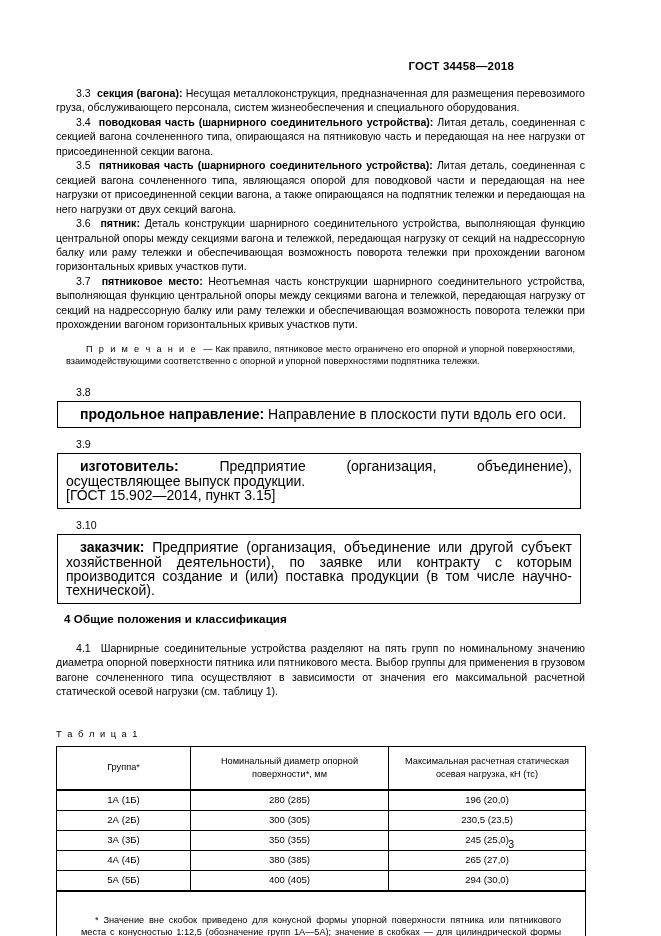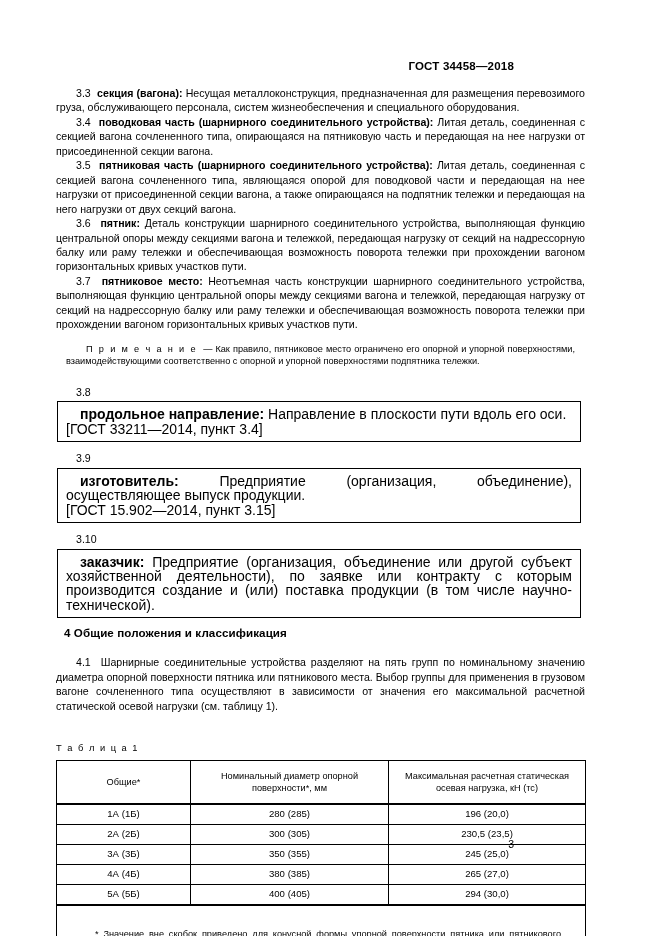--- a/index.html
+++ b/index.html
@@ -180,21 +180,20 @@
 
     <p class="body-par"><span class="ind"></span><span class="num">3.7</span>&nbsp; <b class="term">пятниковое место:</b> <span>Неотъемная часть конструкции шарнирного соединительного устройства, выполняющая функцию центральной опоры между секциями вагона и тележкой, передающая нагрузку от секций на надрессорную балку или раму тележки и обеспечивающая возможность поворота тележки при прохождении вагоном горизонтальных кривых участков пути.</span></p>
 
     <div class="note-wrap">
       <p class="note"><span class="ind"></span><span class="label">П р и м е ч а н и е</span>&nbsp; <span>—</span> <span>Как правило, пятниковое место ограничено его опорной и упорной поверхностями, взаимодействующими соответственно с опорной и упорной поверхностями подпятника тележки.</span></p>
     </div>
 
     <p class="clause-num sec-gap-bot">3.8</p>
     <div class="defbox">
       <p class="first"><b class="term">продольное направление:</b> <span>Направление в плоскости пути вдоль его оси.</span></p>
-      <p>[ГОСТ 33211—2014, пункт 3.4]</p>
     </div>
 
     <p class="clause-num" style="margin-top:9px">3.9</p>
     <div class="defbox">
       <p class="first"><b class="term">изготовитель:</b> <span>Предприятие (организация, объединение), осуществляющее выпуск продукции.</span></p>
       <p>[ГОСТ 15.902—2014, пункт 3.15]</p>
     </div>
 
     <p class="clause-num" style="margin-top:9px">3.10</p>
     <div class="defbox">
@@ -208,21 +207,21 @@
     <div class="table-caption">Т а б л и ц а  1</div>
 
     <table class="t1">
       <colgroup>
         <col class="c1">
           <col class="c2">
           <col class="c3">
       </colgroup>
       <thead>
         <tr>
-          <th>Общие*</th>
+          <th>Группа*</th>
           <th>Номинальный диаметр опорной поверхности*, мм</th>
           <th>Максимальная расчетная статическая осевая нагрузка, кН (тс)</th>
         </tr>
       </thead>
       <tbody>
         <tr>
           <td>1А (1Б)</td>
           <td>280 (285)</td>
           <td>196 (20,0)</td>
         </tr>

